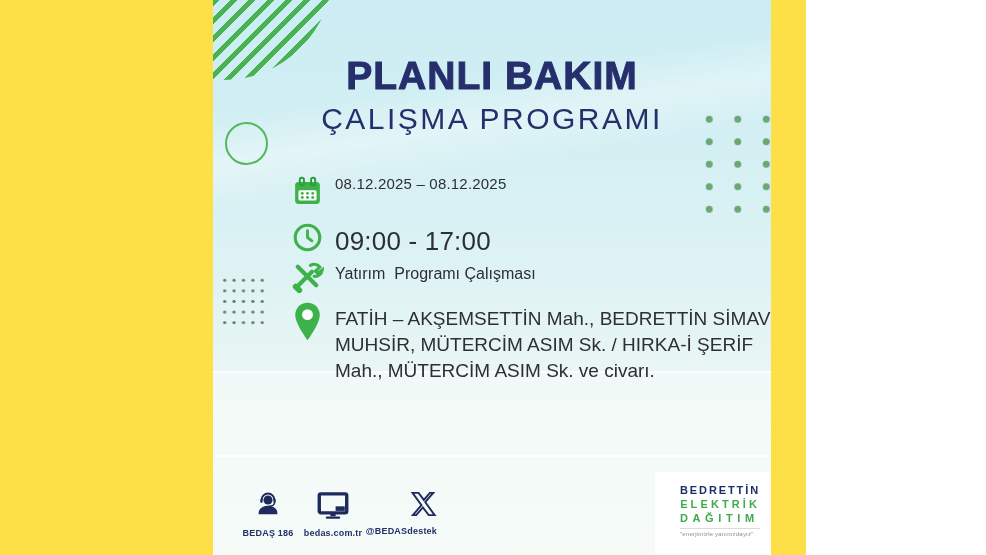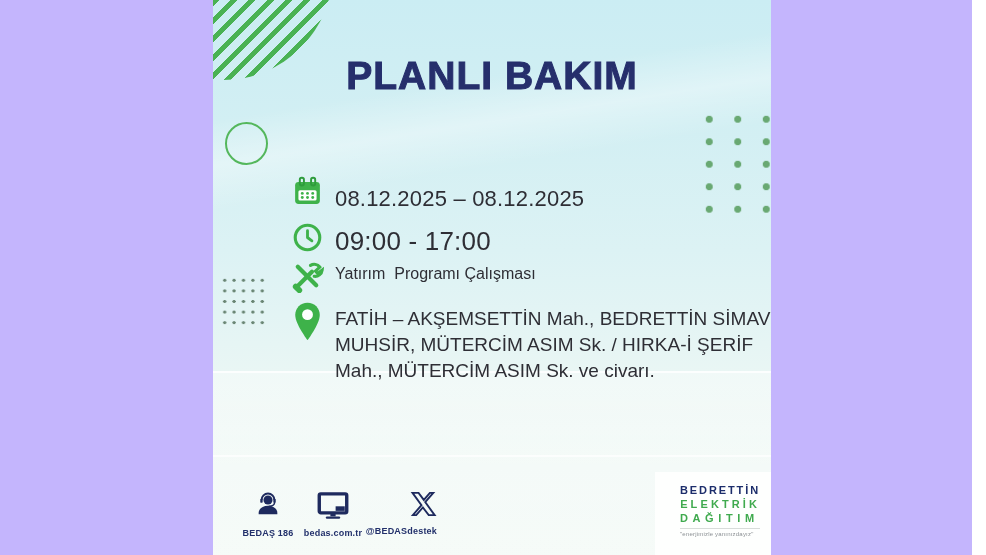--- a/index.html
+++ b/index.html
@@ -1,19 +1,19 @@
 <!DOCTYPE html>
 <html><head>
 <meta charset="utf-8">
 <style>
   * { margin:0; padding:0; box-sizing:border-box; }
   html,body { width:986px; height:555px; background:#ffffff; overflow:hidden;
               font-family:"Liberation Sans", sans-serif; }
 
-  .stage { position:relative; width:972px; height:555px; background:#c4b5fd; }
+  .stage { position:relative; width:806px; height:555px; background:#fde047; }
 
   
   .canvas {
     position:absolute; left:213px; top:0; width:558px; height:555px;
     overflow:hidden;
     background:linear-gradient(180deg,
       #cbedf3 0%, #d2eff3 22%, #dcf2f4 45%, #e6f5f4 62%,
       #ecf7f4 72%, #f1f9f6 84%, #f4faf7 100%);
   }
 
@@ -59,21 +59,21 @@
   .title-line2 { font-size:30px; font-weight:400; letter-spacing:2.5px; margin-top:4px; }
 
   
   .row { position:absolute; left:75px; display:flex; align-items:flex-start; }
   .row-date     { top:175px; }
   .row-time     { top:222px; }
   .row-work     { top:259px; }
   .row-location { top:301px; }
   .row .icon-cell { width:38px; flex:0 0 38px; display:flex; justify-content:center; }
   .row .text-cell { margin-left:9px; color:#2e2e35; }
-  .date-text { font-size:22px; margin-top:11px; letter-spacing:0.2px; }
+  .date-text { font-size:15px; margin-top:0; letter-spacing:0.2px; }
   .time-text { font-size:26px; margin-top:4px; letter-spacing:0.2px; }
   .work-text { font-size:16px; margin-top:6px; white-space:pre-wrap; }
   .location-text { font-size:19px; line-height:26px; width:455px; margin-top:5px; white-space:pre-wrap; }
 
   
   .contact-col { position:absolute; top:489px; width:90px;
                  display:flex; flex-direction:column; align-items:center; }
   .contact-1 { left:10px; }
   .contact-2 { left:75px; }
   .contact-3 { left:134px;align-items:flex-end; }
@@ -102,20 +102,21 @@
     <div class="wave-line-1"></div>
     <div class="wave-soft"></div>
     <div class="wave-line-2"></div>
     <div class="stripes-circle"></div>
     <div class="ring"></div>
     <div class="dots-right"></div>
     <div class="dots-left"></div>
 
     <div class="title-block">
       <div class="title-line1">PLANLI BAKIM</div>
+      <div class="title-line2">ÇALIŞMA PROGRAMI</div>
     </div>
 
     <div class="row row-date">
       <div class="icon-cell">
         <svg width="33" height="33" viewBox="0 0 24 24">
           <rect x="3" y="5" width="18" height="16" rx="2.5" fill="#3eb24a"></rect>
           <rect x="6.4" y="2" width="3" height="5.6" rx="1.4" fill="none" stroke="#2e9c3c" stroke-width="1.4"></rect>
           <rect x="14.6" y="2" width="3" height="5.6" rx="1.4" fill="none" stroke="#2e9c3c" stroke-width="1.4"></rect>
           <rect x="5.4" y="11" width="13.2" height="7.6" rx="1.2" fill="#ffffff"></rect>
           <g fill="#3eb24a">

